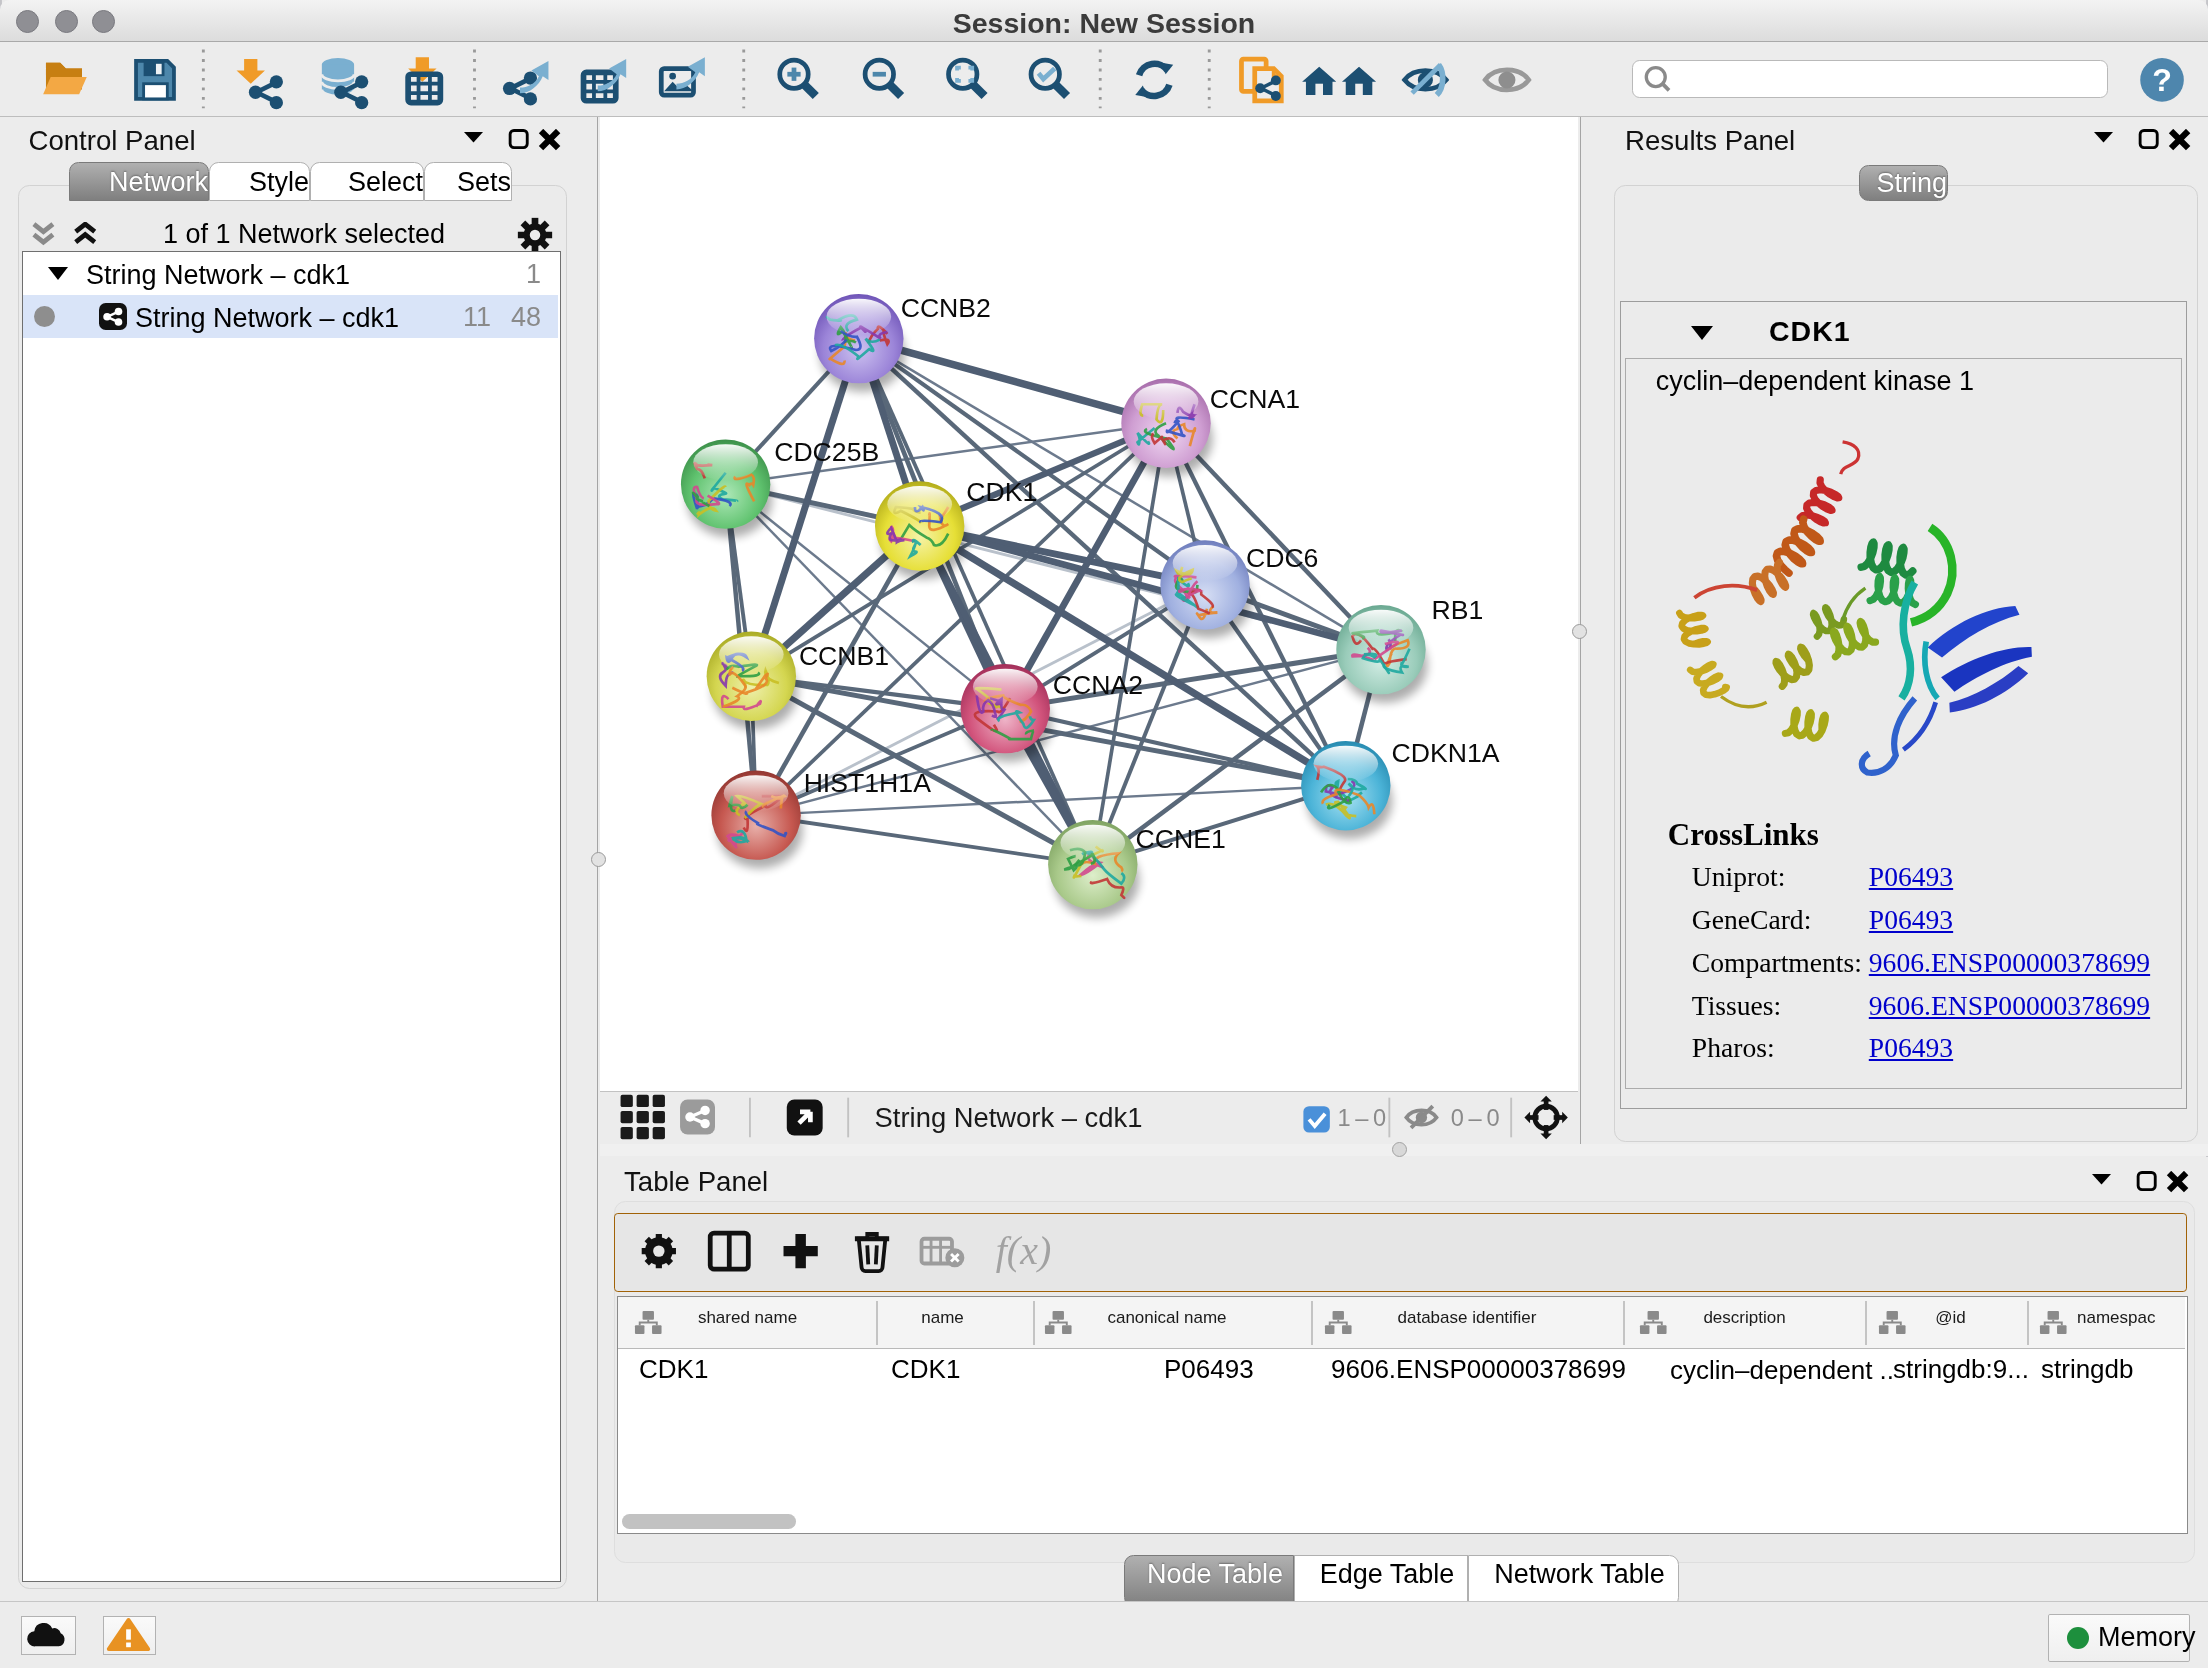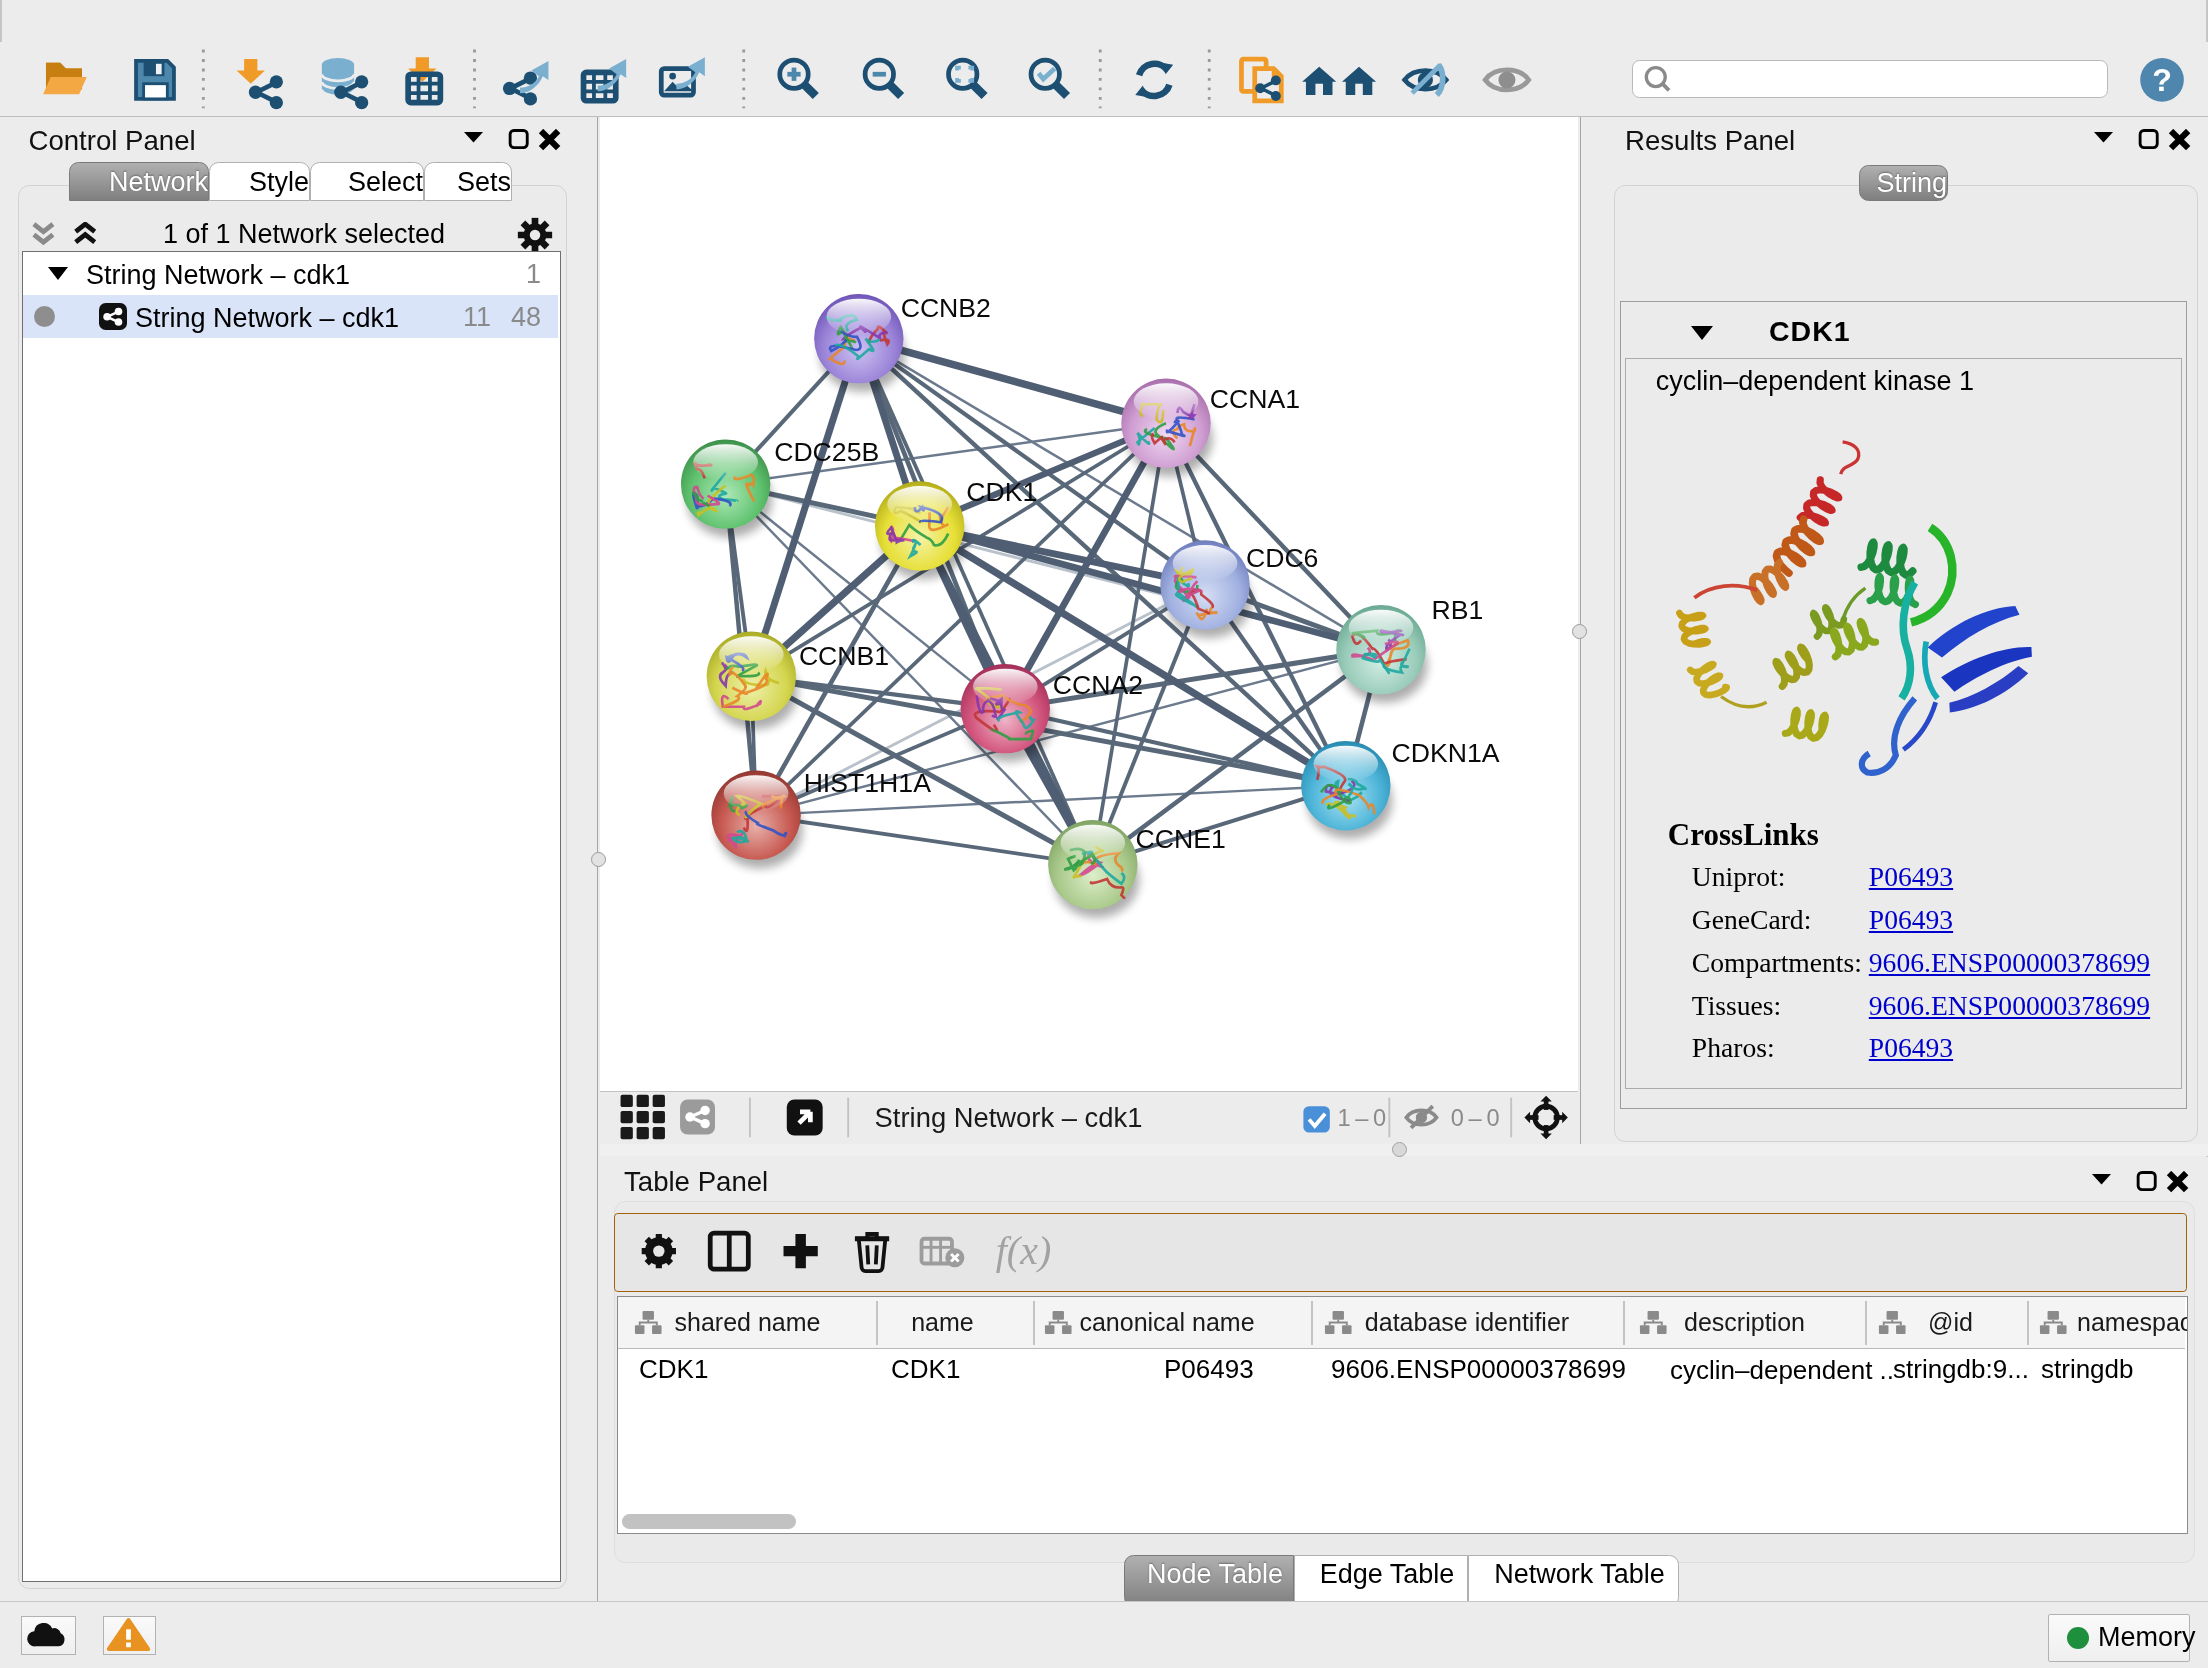--- a/index.html
+++ b/index.html
@@ -55,33 +55,39 @@
 
 
 #tpanel { left:600px; top:1157px; width:1608px; height:444px; background:#ececec; }
 #tpane { position:absolute; left:14.3px; top:44px; width:1581px; height:362px;
   background:#eaeaea; border:1.9px solid #dedede; border-radius:11.4px; }
 #ttoolbox { position:absolute; left:14.3px; top:56px; width:1573px; height:79px;
   background:#e6e6e6; border:1px solid #a16207; border-radius:3.8px; }
 #tbox { position:absolute; left:17px; top:139px; width:1571px; height:238px;
   background:#fff; border:1.9px solid #8a8a8a; overflow:hidden; }
 #thead { position:absolute; left:0; top:0; width:1567px; height:52px; background:#f4f4f4;
-  border-bottom:1.9px solid #b9b9b9; font-size:25px; color:#1a1a1a; }
+  border-bottom:1.9px solid #b9b9b9; font-size:17px; color:#1a1a1a; }
 .btab { position:absolute; top:398px; height:52px; border:1px solid #b0b0b0; background:#fff;
   font-size:27px; text-align:center; line-height:37px; border-radius:9.5px;padding-left:12px; }
 
 
 #statusbar { left:0; top:1601px; width:2208px; height:68px; background:#ececec;
   border-top:1.9px solid #c6c6c6; }
 .sbtn { position:absolute; border:1.9px solid #b2b2b2; background:linear-gradient(#fafafa,#efefef); }
 .btab.tabsel { background:linear-gradient(#b0b0b0,#7f7f7f); color:#fff; border-color:#7a7a7a; }
 </style>
 </head>
 <body>
 <div id="app">
+  <div id="titlebar" class="abs">
+    <div class="tlight" style="left:16px"></div>
+    <div class="tlight" style="left:55px"></div>
+    <div class="tlight" style="left:92px"></div>
+    <div id="title">Session: New Session</div>
+  </div>
 
   <div id="toolbar" class="abs">
   <div id="searchbox"></div>
   <svg style="position:absolute;left:0;top:0" width="2208" height="73" viewBox="0 0 2322 77">
     <defs>
       <g id="shareg">
         <line x1="-10" y1="1" x2="10" y2="-9" stroke="#1c4f72" stroke-width="5"></line>
         <line x1="-10" y1="1" x2="10" y2="11" stroke="#1c4f72" stroke-width="5"></line>
         <circle cx="-11" cy="1" r="7" fill="#1c4f72"></circle>
         <circle cx="11" cy="-10" r="7" fill="#1c4f72"></circle>

